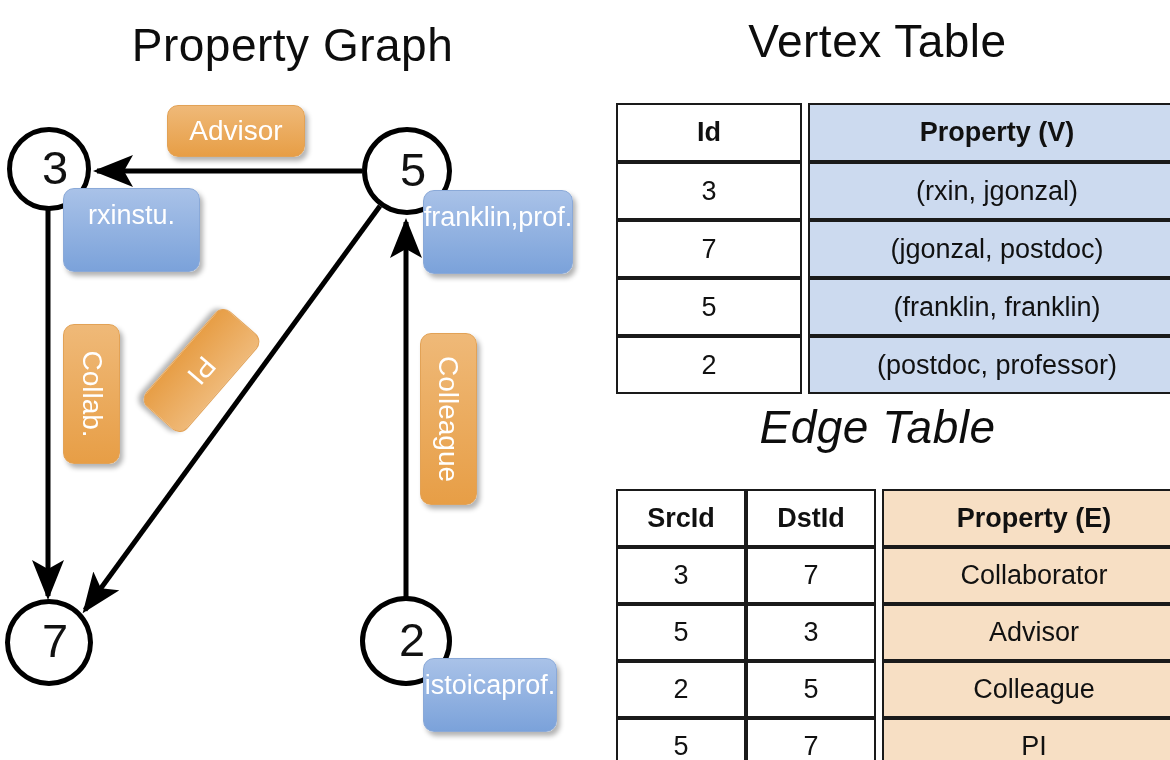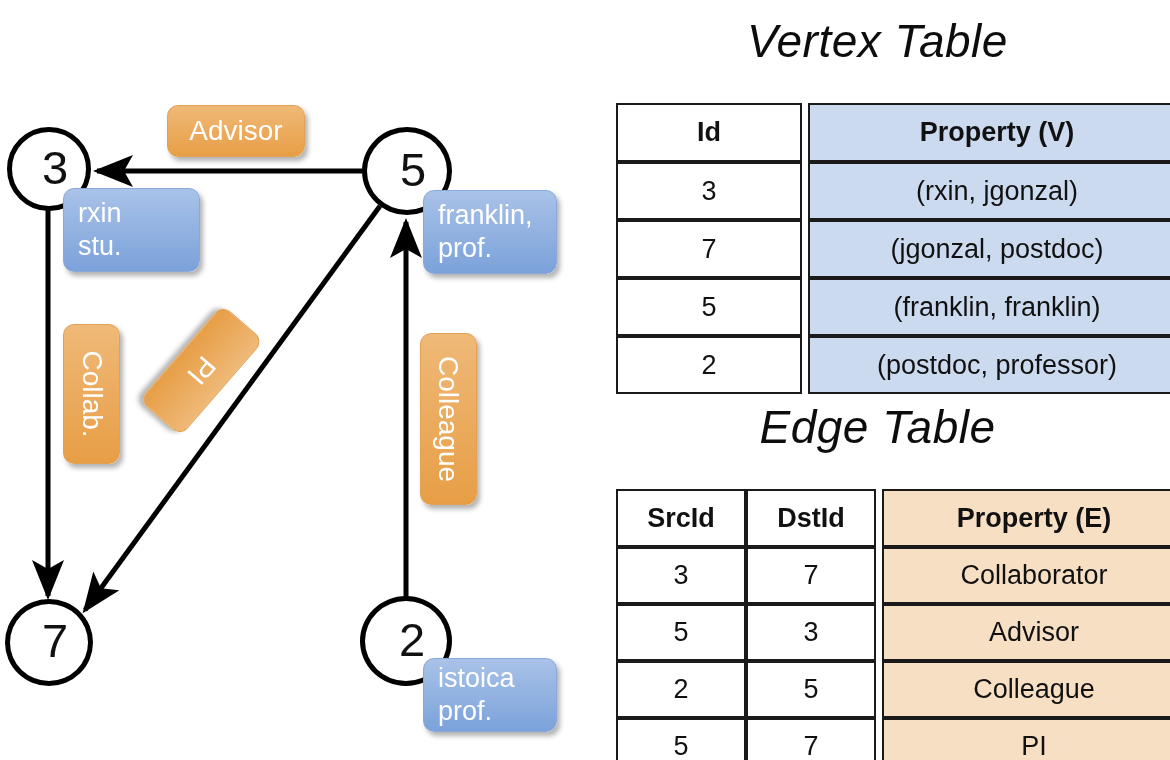--- a/index.html
+++ b/index.html
@@ -71,21 +71,20 @@
     box-shadow: 3px 4px 5px rgba(0,0,0,0.30);
     z-index: 4;
   }
   .vbox {
     background: linear-gradient(to bottom, #a9c2e8 0%, #7ba2da 100%);
     border: 1px solid #8aa9d8;
     padding: 10px 14px;
     font-size: 27px;
     line-height: 1.22;
     display: flex;
-    flex-direction: column;
     justify-content: center;
   }
   .ebox {
     background: linear-gradient(to bottom, #efb978 0%, #e79e46 100%);
     border: 1px solid #e2a256;
     display: flex;
     align-items: center;
     justify-content: center;
     font-size: 28px;
     white-space: nowrap;
@@ -125,20 +124,21 @@
     padding: 0 !important;
   }
   .prop-v { background: #ccdaef !important; }
   .prop-e { background: #f7dfc4 !important; }
 </style>
 </head>
 <body>
 
 <div id="graph-panel">
 
+  <div class="section-title" style="left:0; top:18px; width:585px;">Property Graph</div>
 
   <svg id="graph-svg" viewBox="0 0 585 760">
     <defs>
       <marker id="arrowhead" markerWidth="9" markerHeight="9" refX="7.2" refY="3.2" orient="auto" markerUnits="strokeWidth">
         <path d="M0,0 L8,3.2 L0,6.4 L1.8,3.2 z" fill="#000"></path>
       </marker>
     </defs>
 
     <g>
       <line x1="362" y1="171" x2="97" y2="171" stroke="#000" stroke-width="5" marker-end="url(#arrowhead)"></line>
@@ -167,21 +167,21 @@
     <span class="node-label">7</span>
   </div>
   <div class="node-circle" style="left:360px; top:596px; width:92px; height:90px;">
     <span class="node-label">2</span>
   </div>
 
   <div class="vbox" style="left:63px; top:188px; width:137px; height:84px;">
     <span>rxin</span>
     <span>stu.</span>
   </div>
-  <div class="vbox" style="left:423px; top:190px; width:134px; height:84px;">
+  <div class="vbox" style="left:423px; top:190px; width:150px; height:84px;">
     <span>franklin,</span>
     <span>prof.</span>
   </div>
   <div class="vbox" style="left:423px; top:658px; width:134px; height:74px;">
     <span>istoica</span>
     <span>prof.</span>
   </div>
 
   <div class="ebox" style="left:167px; top:105px; width:138px; height:52px;">
     <span>Advisor</span>
@@ -194,21 +194,21 @@
   <div class="ebox" style="left:138px; top:343px; width:127px; height:55px;
               transform: rotate(131deg); transform-origin: 50% 50%;">
     <span>PI</span>
   </div>
 
   <div class="ebox vertical" style="left:420px; top:333px; width:57px; height:172px;">
     <span>Colleague</span>
   </div>
 </div>
 
-<div class="section-title" style="left:585px; top:14px; width:585px;font-style:italic;">Vertex Table</div>
+<div class="section-title" style="left:585px; top:14px; width:585px;">Vertex Table</div>
 
 <table class="data-table" id="vertex-table" style="left:593px; top:103px; width:570px;">
   <colgroup>
     <col style="width:186px;">
     <col style="width:6px;">
     <col style="width:378px;">
   </colgroup>
   <thead>
     <tr>
       <th style="height:55px;">Id</th>

